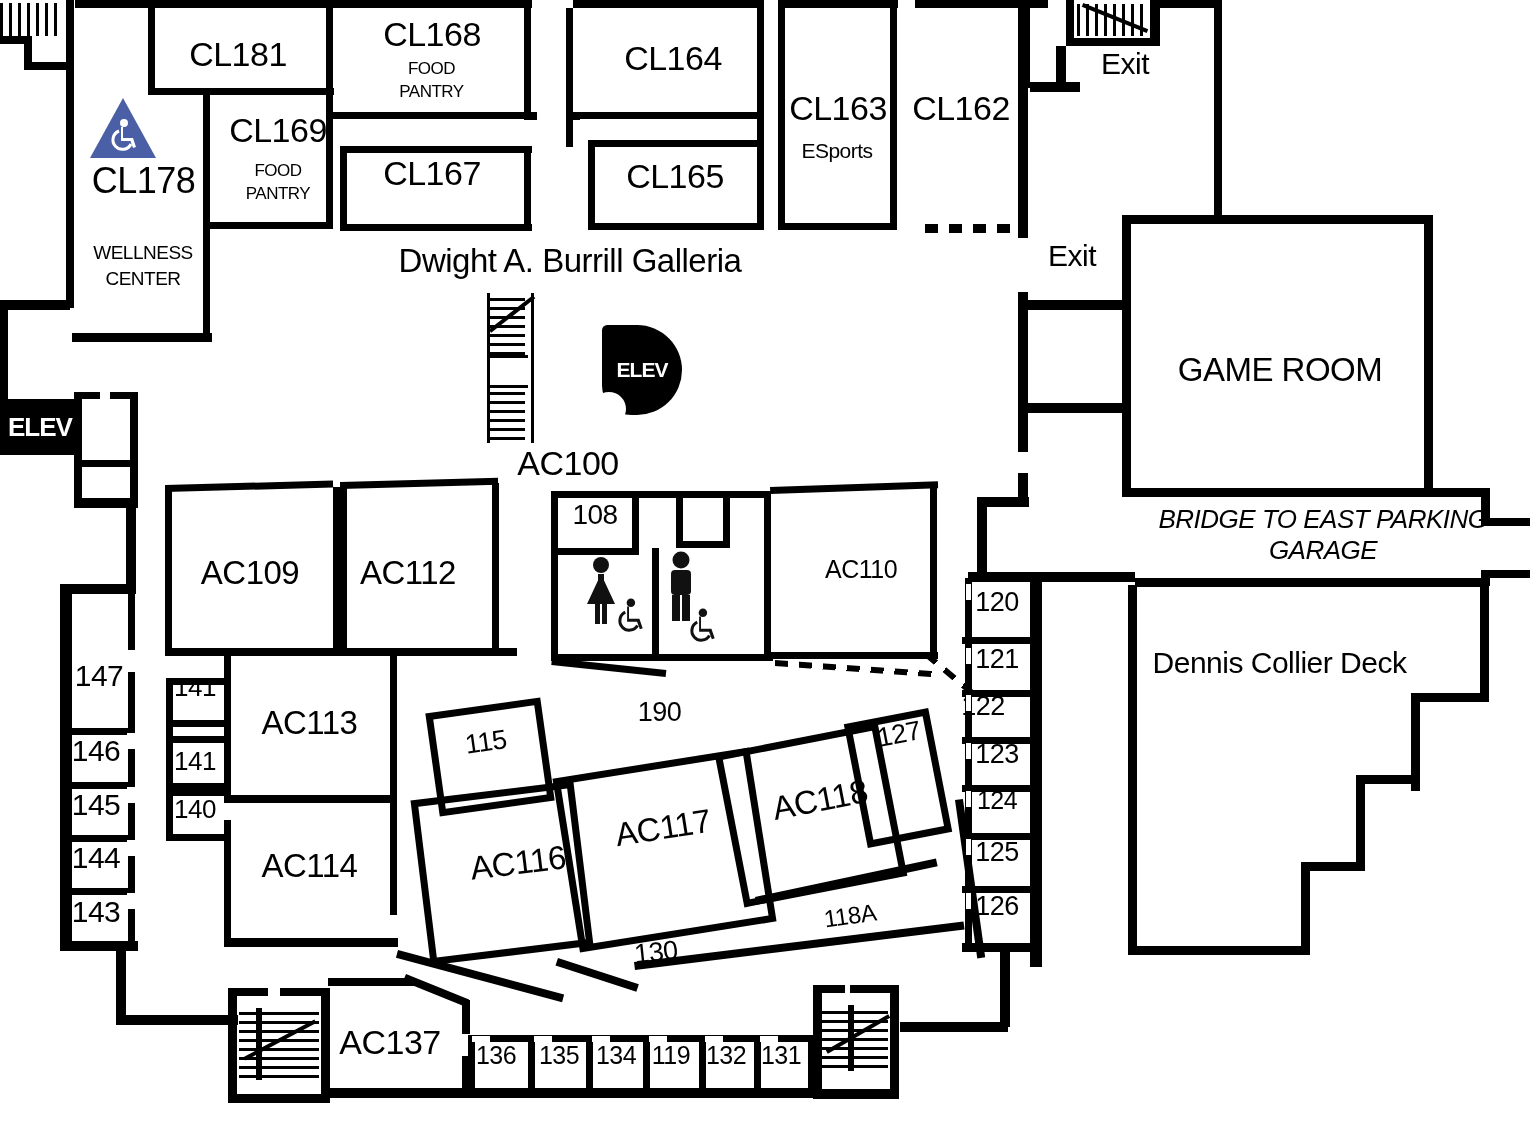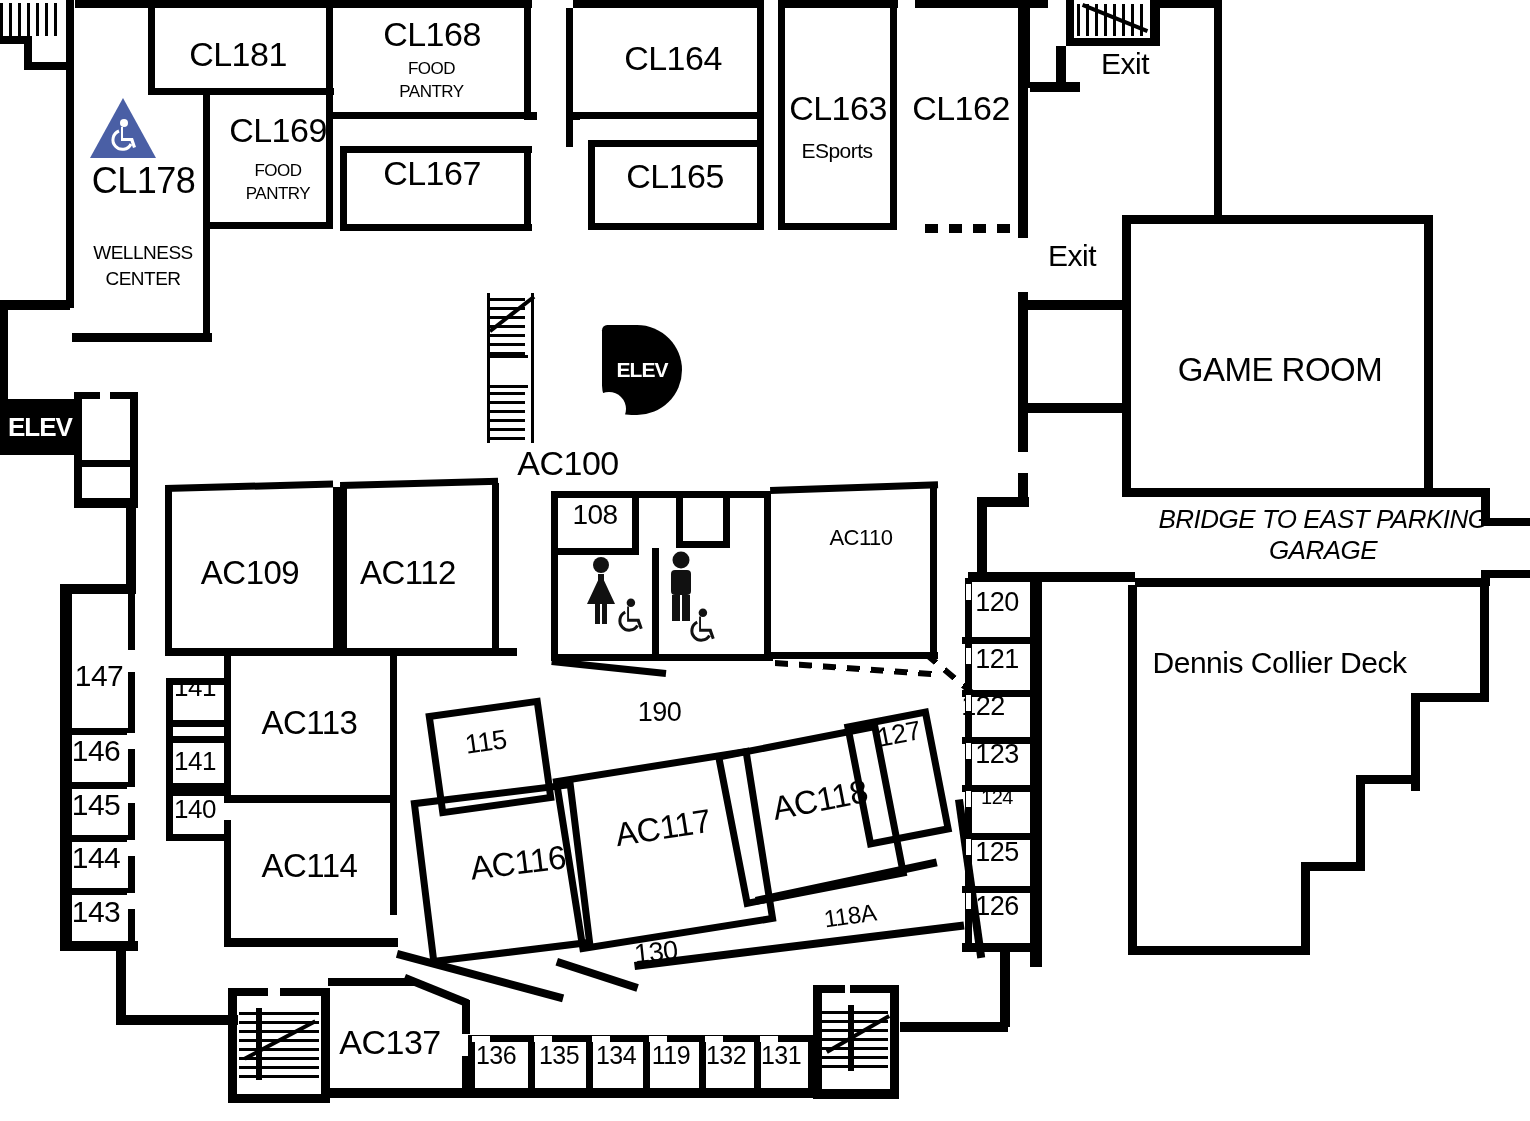--- a/index.html
+++ b/index.html
@@ -37,27 +37,28 @@
   <div class="lbl" style="left:76px;top:162px;width:135px;font-size:36px;">CL178</div>
   <div class="lbl" style="left:78px;top:240px;width:130px;font-size:19px;line-height:1.35;">WELLNESS CENTER</div>
   <div class="lbl" style="left:598px;top:40px;width:150px;font-size:34px;">CL164</div>
   <div class="lbl" style="left:600px;top:158px;width:150px;font-size:34px;">CL165</div>
   <div class="lbl" style="left:778px;top:90px;width:120px;font-size:34px;">CL163</div>
   <div class="lbl" style="left:782px;top:140px;width:110px;font-size:21px;">ESports</div>
   <div class="lbl" style="left:896px;top:90px;width:130px;font-size:34px;">CL162</div>
   <div class="lbl" style="left:1085px;top:48px;width:80px;font-size:30px;">Exit</div>
   <div class="lbl" style="left:1032px;top:240px;width:80px;font-size:30px;">Exit</div>
   <div class="lbl" style="left:1140px;top:352px;width:280px;font-size:33px;">GAME ROOM</div>
+  <div class="lbl" style="left:350px;top:243px;width:440px;font-size:33px;">Dwight A. Burrill Galleria</div>
   <div class="lbl" style="left:498px;top:445px;width:140px;font-size:34px;">AC100</div>
   <div class="lbl" style="left:1158px;top:504px;width:330px;font-size:26px;font-style:italic;line-height:1.2;">BRIDGE TO EAST PARKING GARAGE</div>
   <div class="lbl" style="left:1152px;top:644px;width:255px;font-size:30px;line-height:1.25;">Dennis Collier Deck</div>
   <div class="lbl" style="left:180px;top:555px;width:140px;font-size:33px;">AC109</div>
   <div class="lbl" style="left:338px;top:555px;width:140px;font-size:33px;">AC112</div>
   <div class="lbl" style="left:560px;top:500px;width:70px;font-size:28px;">108</div>
-  <div class="lbl" style="left:786px;top:526px;width:150px;font-size:22px;">AC110</div>
+  <div class="lbl" style="left:786px;top:556px;width:150px;font-size:25px;">AC110</div>
   <div class="lbl" style="left:68px;top:660px;width:62px;font-size:30px;">147</div>
   <div class="lbl" style="left:64px;top:735px;width:64px;font-size:30px;">146</div>
   <div class="lbl" style="left:64px;top:789px;width:64px;font-size:30px;">145</div>
   <div class="lbl" style="left:64px;top:842px;width:64px;font-size:30px;">144</div>
   <div class="lbl" style="left:64px;top:896px;width:64px;font-size:30px;">143</div>
   <div class="lbl" style="left:170px;top:673px;width:50px;font-size:26px;">141</div>
   <div class="lbl" style="left:170px;top:747px;width:50px;font-size:26px;">141</div>
   <div class="lbl" style="left:170px;top:795px;width:50px;font-size:26px;">140</div>
   <div class="lbl" style="left:242px;top:705px;width:135px;font-size:33px;">AC113</div>
   <div class="lbl" style="left:242px;top:848px;width:135px;font-size:33px;">AC114</div>
@@ -66,21 +67,21 @@
   <div class="lbl" style="left:868px;top:720px;width:62px;font-size:27px;transform:rotate(-11deg);">127</div>
   <div class="lbl" style="left:448px;top:845px;width:140px;font-size:33px;transform:rotate(-7deg);">AC116</div>
   <div class="lbl" style="left:588px;top:810px;width:150px;font-size:33px;transform:rotate(-9deg);">AC117</div>
   <div class="lbl" style="left:750px;top:782px;width:140px;font-size:33px;transform:rotate(-11deg);">AC118</div>
   <div class="lbl" style="left:620px;top:938px;width:72px;font-size:27px;transform:rotate(-6deg);">130</div>
   <div class="lbl" style="left:812px;top:903px;width:76px;font-size:24px;transform:rotate(-8deg);">118A</div>
   <div class="lbl" style="left:968px;top:588px;width:58px;font-size:27px;">120</div>
   <div class="lbl" style="left:968px;top:645px;width:58px;font-size:27px;">121</div>
   <div class="lbl" style="left:954px;top:692px;width:58px;font-size:27px;">122</div>
   <div class="lbl" style="left:968px;top:740px;width:58px;font-size:27px;">123</div>
-  <div class="lbl" style="left:968px;top:787px;width:58px;font-size:20px;">124</div>
+  <div class="lbl" style="left:968px;top:787px;width:58px;font-size:25px;">124</div>
   <div class="lbl" style="left:968px;top:838px;width:58px;font-size:27px;">125</div>
   <div class="lbl" style="left:968px;top:892px;width:58px;font-size:27px;">126</div>
   <div class="lbl" style="left:315px;top:1024px;width:150px;font-size:34px;">AC137</div>
   <div class="lbl" style="left:470px;top:1042px;width:52px;font-size:25px;">136</div>
   <div class="lbl" style="left:533px;top:1042px;width:52px;font-size:25px;">135</div>
   <div class="lbl" style="left:591px;top:1042px;width:50px;font-size:25px;">134</div>
   <div class="lbl" style="left:646px;top:1042px;width:50px;font-size:25px;">119</div>
   <div class="lbl" style="left:701px;top:1042px;width:50px;font-size:25px;">132</div>
   <div class="lbl" style="left:756px;top:1042px;width:50px;font-size:25px;">131</div>
 

